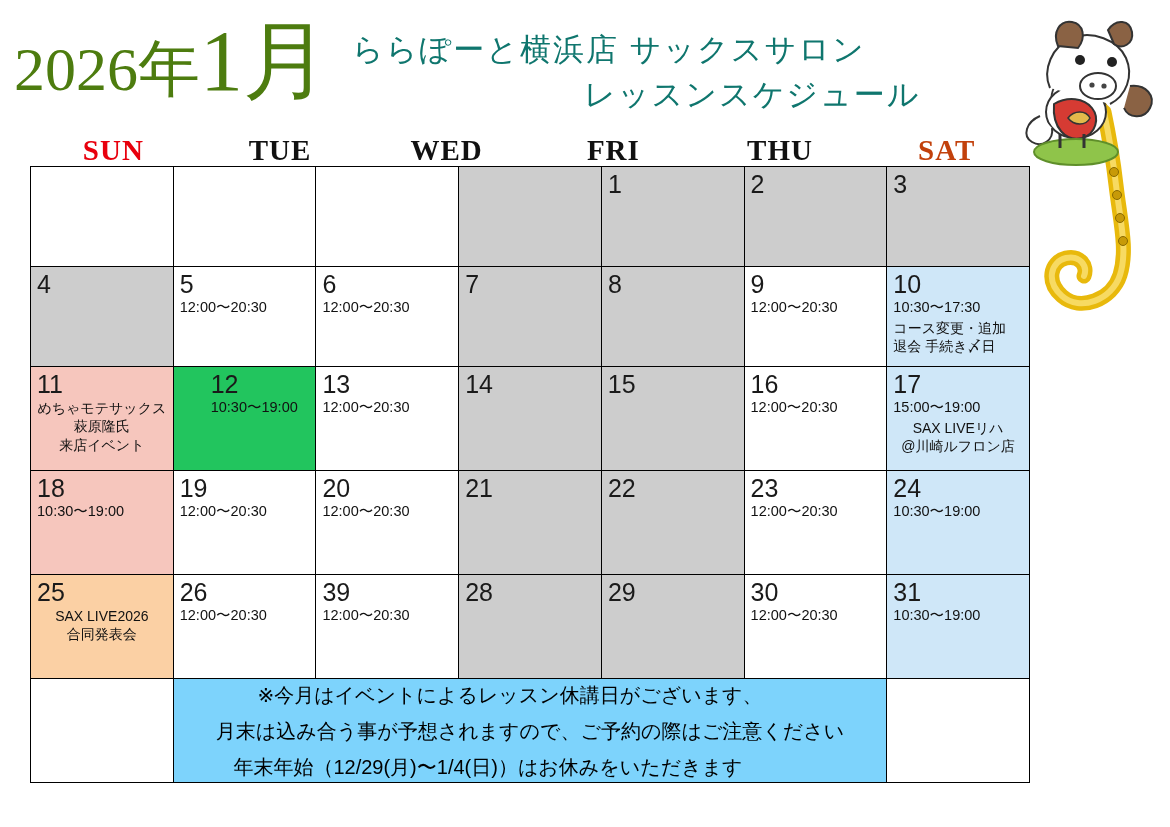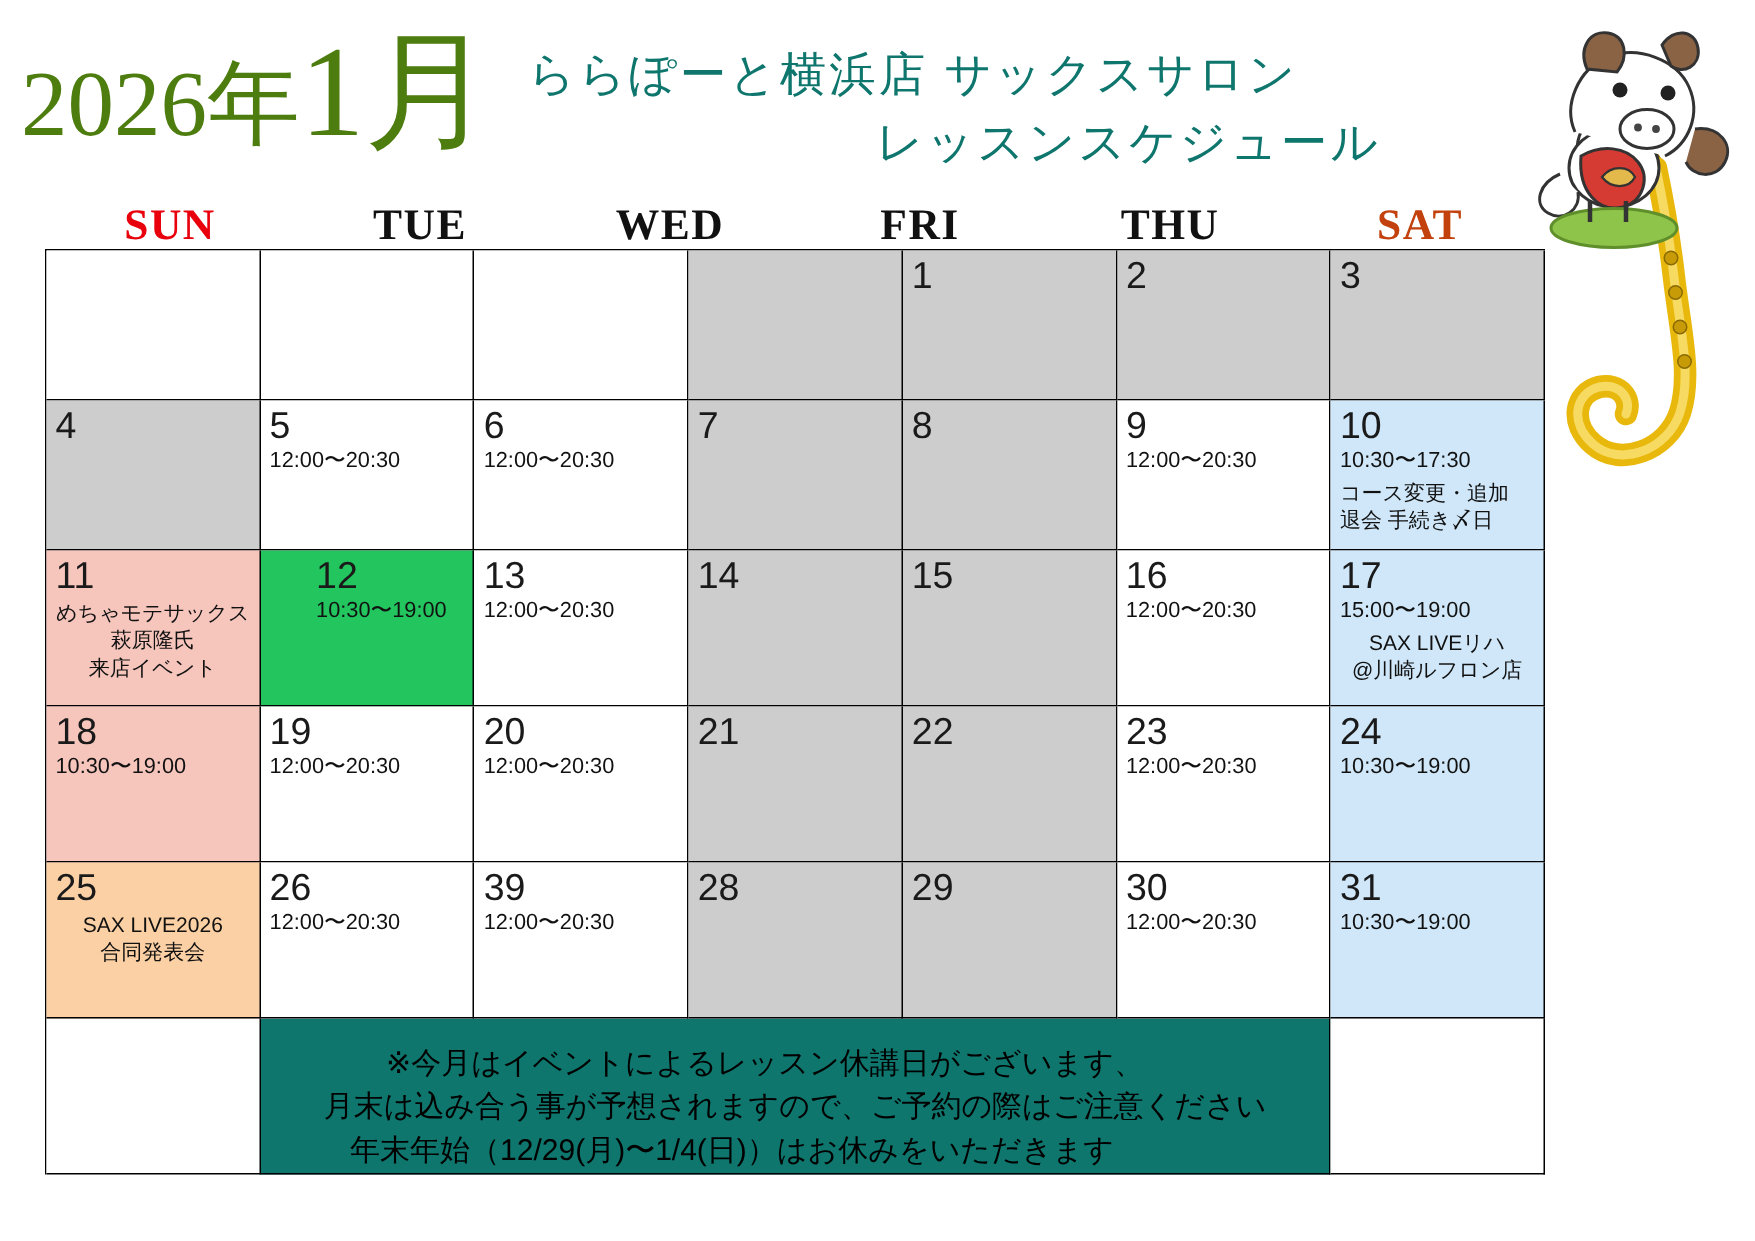--- a/index.html
+++ b/index.html
@@ -73,22 +73,22 @@
   .white{background:#ffffff;}
 
   
   .footrow{display:flex;}
   .footrow .pad{
     width:142.85px;height:104px;box-sizing:border-box;
     border-right:1px solid #000;border-bottom:1px solid #000;background:#fff;
   }
   .footrow .msg{
     width:714.3px;height:104px;box-sizing:border-box;
-    border-right:1px solid #000;border-bottom:1px solid #000;background:#0f766e;
-    display:flex;flex-direction:column;align-items:center;justify-content:flex-end;
+    border-right:1px solid #000;border-bottom:1px solid #000;background:#7dd3fc;
+    display:flex;flex-direction:column;align-items:center;justify-content:space-between;
     padding-top:2px;
   }
   .msg span{
     font-size:20px;line-height:1.45;color:#000;white-space:nowrap;
     font-family:"Liberation Sans","DejaVu Sans",sans-serif;
   }
   .msg .l1{padding-right:40px;}
   .msg .l3{padding-right:84px;}
 
   

